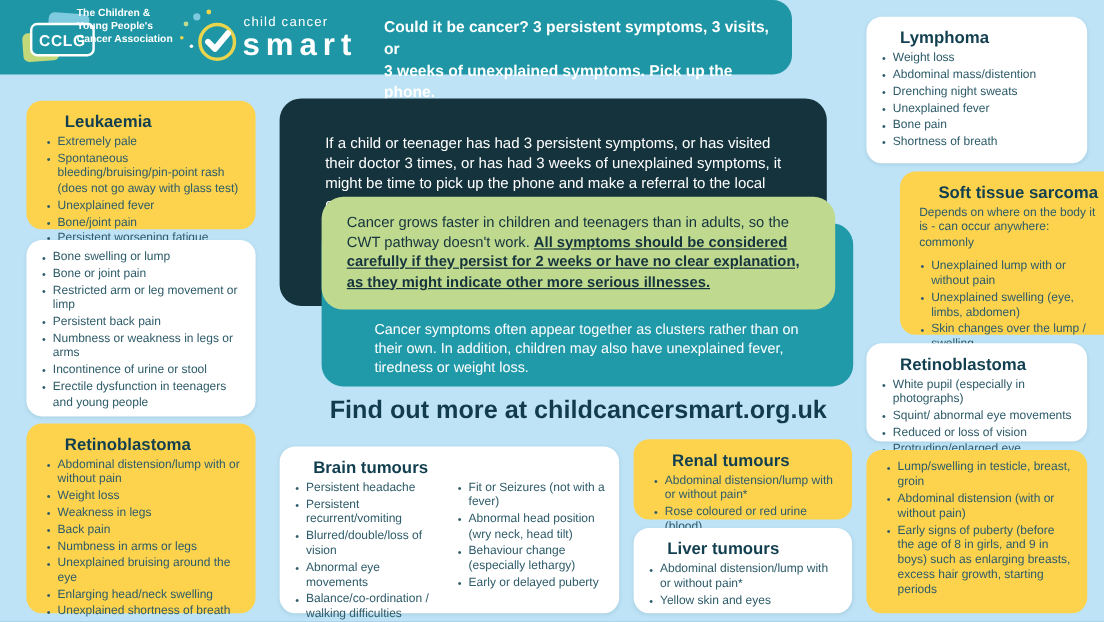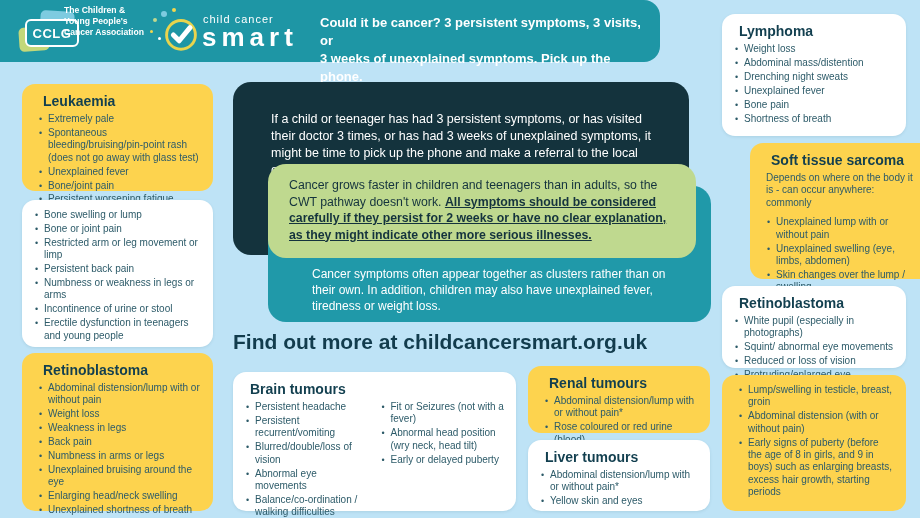--- a/index.html
+++ b/index.html
@@ -38,21 +38,21 @@
   .smart-small { position:absolute; left:58px; top:7px;  color:#fff; font-size:11px; letter-spacing:1px; }
   .smart-big   { position:absolute; left:57px; top:16px; color:#fff; font-size:26px; font-weight:bold; letter-spacing:5px; }
   .tagline {
     position:absolute; left:320px; top:14px; width:330px;
     color:#fff; font-weight:bold; font-size:13px; line-height:18px;
   }
   
   .card { position:absolute; border-radius:13px; padding:9px 12px; box-sizing:border-box; }
   .card.yellow { background:#fdd34e;padding-left:16px; }
   .card.white  { background:#ffffff; box-shadow:0 1px 3px rgba(40,90,110,0.12); }
-  .card h2 { margin:0 0 4px 5px; font-size:14px; line-height:16px; color:#123f4f; }
+  .card h2 { margin:0 0 4px 16px; font-size:14px; line-height:16px; color:#123f4f; }
   .card ul { margin:0; padding:0; list-style:none; font-size:10px; line-height:12.4px; color:#2d5b69; }
   .card li { position:relative; padding-left:10px; margin-bottom:1.5px; }
   .card li::before { content:"•"; position:absolute; left:1px; top:0; font-size:9px; }
   .card .intro { margin:0 0 7px 0; font-size:10px; line-height:12.4px; color:#2d5b69; }
   .cols { display:flex; gap:12px; }
   .cols ul { flex:1; }
   #card-leukaemia { left:22px;  top:84px;  width:191px; height:107px; }
   #card-bone      { left:22px;  top:200px; width:191px; height:147px; }
   #card-neuro     { left:22px;  top:353px; width:191px; height:158px; }
   #card-brain     { left:233px; top:372px; width:283px; height:139px; }
@@ -73,21 +73,21 @@
     background:#2099a9; border-radius:18px; z-index:2; box-sizing:border-box;
   }
   .teal-box p { margin:0; padding:80px 24px 0 44px; color:#fff; font-size:12px; line-height:16px; }
   .green-box {
     position:absolute; left:268px; top:164px; width:428px; height:94px;
     background:#bfd98f; border-radius:18px; z-index:3; box-sizing:border-box;
   }
   .green-box p { margin:0; padding:13px 20px 0 21px; color:#14333d; font-size:12.3px; line-height:16.5px; }
   .green-box .bold { font-weight:bold;text-decoration:underline; }
   .find-more {
-    position:absolute; left:233px; top:330px; width:456px; text-align:left;
+    position:absolute; left:233px; top:330px; width:456px; text-align:right;
     color:#123c4d; font-weight:bold; font-size:21px; z-index:4;
   }
 </style>
 </head>
 <body>
 
 <div class="poster">
 
   <div class="banner">
     <div class="cclg-logo">
@@ -173,20 +173,21 @@
       <ul>
           <li>Persistent headache</li>
           <li>Persistent recurrent/vomiting</li>
           <li>Blurred/double/loss of vision</li>
           <li>Abnormal eye movements</li>
           <li>Balance/co-ordination / walking difficulties</li>
         </ul>
       <ul>
           <li>Fit or Seizures (not with a fever)</li>
           <li>Abnormal head position (wry neck, head tilt)</li>
+          <li>Behaviour change (especially lethargy)</li>
           <li>Early or delayed puberty</li>
         </ul>
     </div>
   </section>
   <section class="card yellow" id="card-renal">
     <h2>Renal tumours</h2>
     <ul>
         <li>Abdominal distension/lump with or without pain*</li>
         <li>Rose coloured or red urine (blood)</li>
       </ul>

